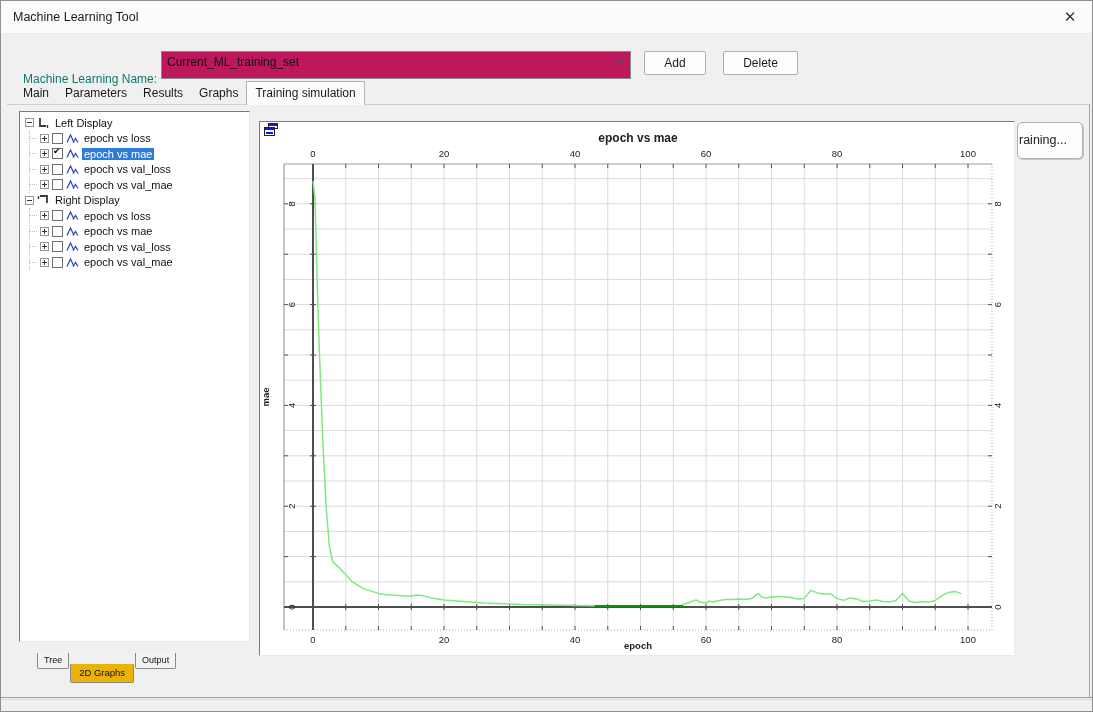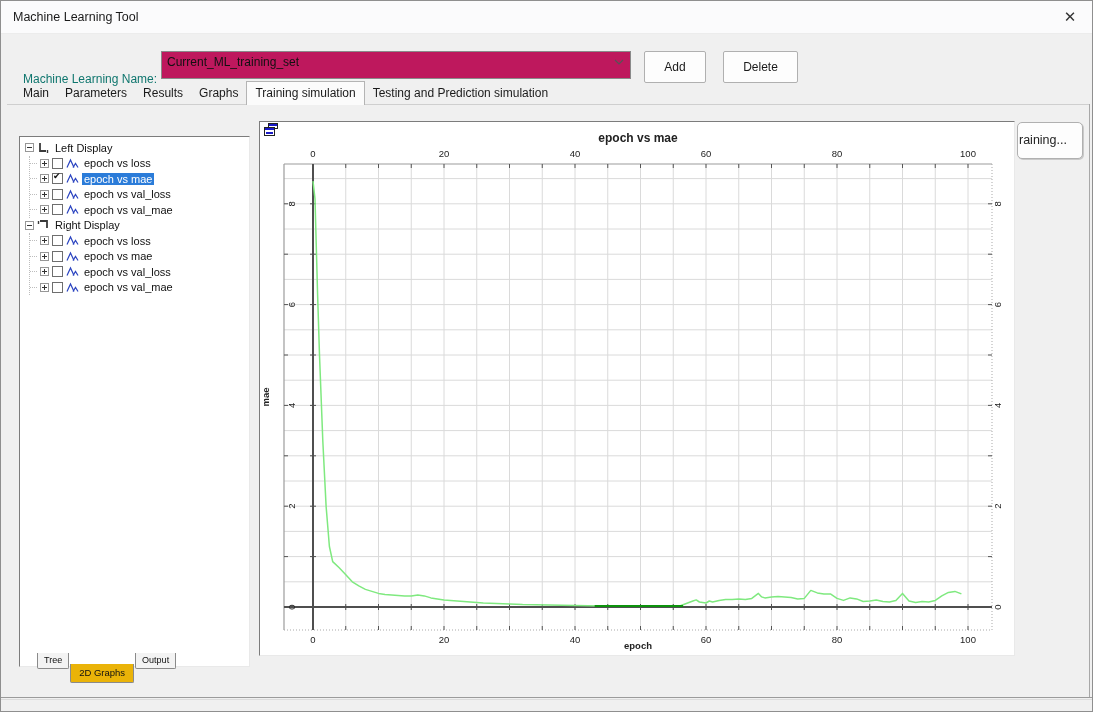--- a/index.html
+++ b/index.html
@@ -11,32 +11,32 @@
   }
   
   .titlebar { position:absolute; left:0; top:0; right:0; height:33px; background:#fbfbfc; border-bottom:1px solid #ececec; }
   .titlebar .title { position:absolute; left:12px; top:0; line-height:33px; font-size:12.5px; color:#1a1a1a; }
   .close-btn { position:absolute; right:6px; top:0; width:32px; height:32px; text-align:center; line-height:32px; font-size:15px; color:#333; cursor:default; }
   
   .name-label { position:absolute; left:22px; top:71px; font-size:12px; color:#0f766e; }
   .combobox { position:absolute; left:160px; top:50px; width:470px; height:28px; background:#be185d; border:1px solid #8a8a8a; font-size:12px; }
   .combobox .val { position:absolute; left:5px; top:3px; color:#111; }
   .combobox .chev { position:absolute; right:6px; top:6px; width:10px; height:8px; }
-  .pushbtn { position:absolute; height:32px; background:#fdfdfd; border:1px solid #b0b0b0; border-radius:2px; font-size:12px; color:#1a1a1a; text-align:center; font-family:"Liberation Sans",sans-serif; }
+  .pushbtn { position:absolute; height:24px; background:#fdfdfd; border:1px solid #b0b0b0; border-radius:2px; font-size:12px; color:#1a1a1a; text-align:center; font-family:"Liberation Sans",sans-serif; }
   #add-btn { left:643px; top:50px; width:62px; }
   #del-btn { left:722px; top:50px; width:75px; }
   
   .tabbar { position:absolute; left:6px; top:83px; width:1082px; height:21px; display:flex; align-items:flex-end; padding-left:8px; border-bottom:1px solid #cfcfcf; }
   .tab { font-size:12px; color:#1a1a1a; padding:3px 8px 4px 8px; white-space:nowrap; }
   .tab.selected { background:#fbfbfb; border:1px solid #b4b4b4; border-bottom:none; padding-top:4px; padding-bottom:5px; margin-bottom:-1px; z-index:2; }
   
   .page-right-border { position:absolute; left:1088px; top:103px; height:594px; width:1px; background:#a8a8a8; }
   .bottom-line { position:absolute; left:0; right:0; top:696px; height:3px; border-top:1px solid #9b9b9b; border-bottom:1px solid #dcdcdc; }
   
-  .tree-panel { position:absolute; left:18px; top:135px; width:231px; height:531px; background:#fff;
+  .tree-panel { position:absolute; left:18px; top:110px; width:231px; height:531px; background:#fff;
     border:1px solid; border-color:#7c7c7c #e9e9e9 #e9e9e9 #7c7c7c; overflow:hidden; padding-top:3px; }
   .trow { display:flex; align-items:center; height:15.5px; font-size:11px; color:#111; gap:3px; }
   .trow.group { padding-left:5px; }
   .children { margin-left:9px; border-left:1px dotted #bdbdbd; }
   .trow.child { padding-left:0; }
   .trow.child .hconn { width:7px; border-top:1px dotted #bdbdbd; height:0; }
   .exp { position:relative; width:9px; height:9px; border:1px solid #979797; background:#fff; flex:none; }
   .exp::before { content:""; position:absolute; left:1px; right:1px; top:3px; border-top:1px solid #333; }
   .exp.plus::after { content:""; position:absolute; top:1px; bottom:1px; left:3px; border-left:1px solid #333; }
   .cbx { position:relative; width:11px; height:11px; border:1px solid #6e6e6e; background:#fff; flex:none; }
@@ -85,21 +85,20 @@
 
   <button class="pushbtn" id="add-btn">Add</button>
   <button class="pushbtn" id="del-btn">Delete</button>
 
   <div class="tabbar" id="top-tabs">
       <div class="tab">Main</div>
       <div class="tab">Parameters</div>
       <div class="tab">Results</div>
       <div class="tab">Graphs</div>
       <div class="tab selected">Training simulation</div>
-      <div class="tab">Testing and Prediction simulation</div>
     </div>
 
   <div class="tree-panel" id="tree-panel">
       <div class="trow group">
         <div class="exp"></div>
         <svg width="13" height="12" viewBox="0 0 13 12" style="flex: 0 0 auto;">
           <path d="M3,1 V9 H9" fill="none" stroke="#3a3a3a" stroke-width="1.8"></path>
           <path d="M10.5,8 v3" fill="none" stroke="#3a3a3a" stroke-width="1.4"></path>
         </svg>
         <span class="tlabel">Left Display</span>

